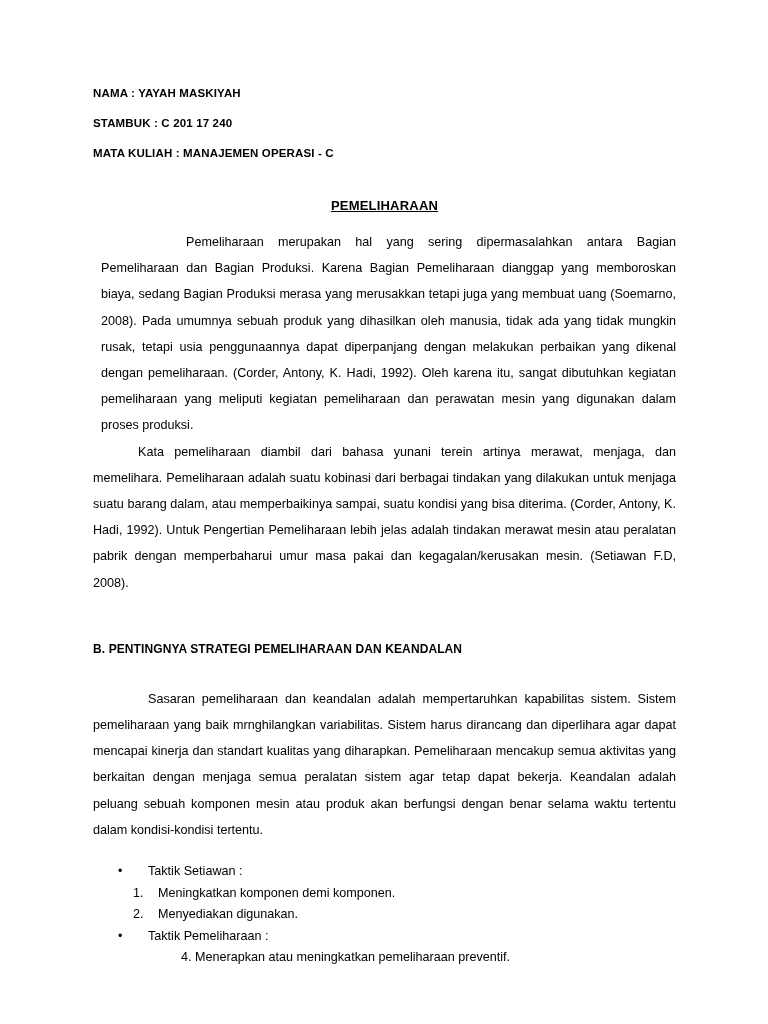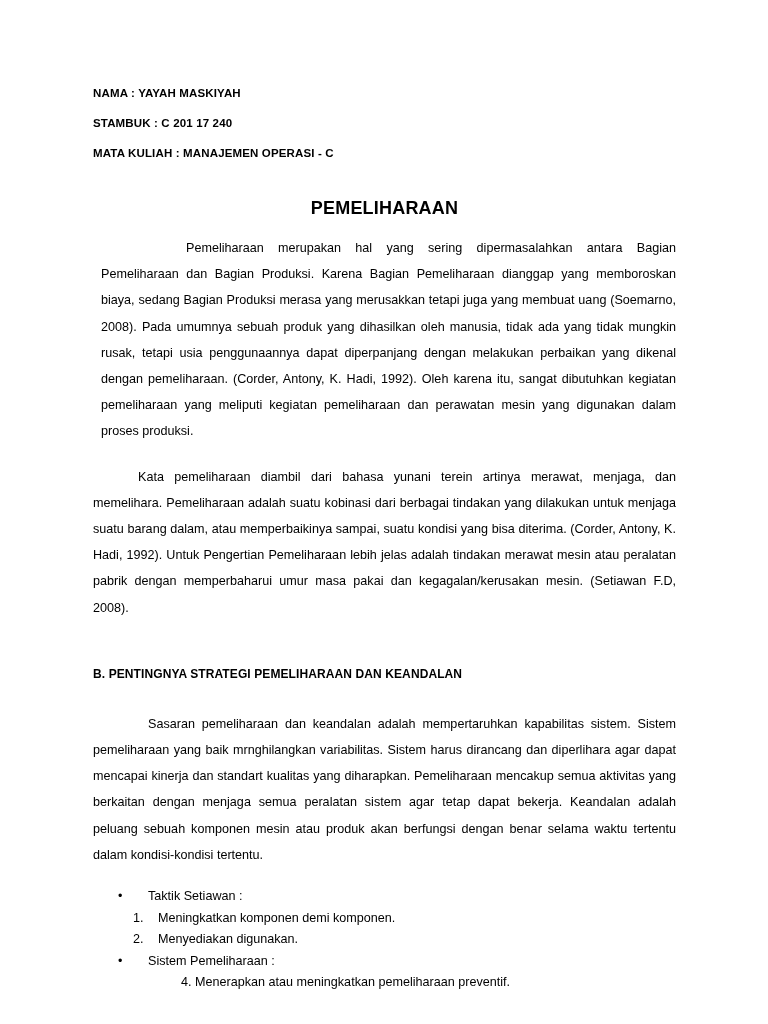--- a/index.html
+++ b/index.html
@@ -33,26 +33,27 @@
     font-size: 11.5px;
     font-weight: bold;
     letter-spacing: 0.15px;
     line-height: 14px;
     margin-bottom: 16px;
     white-space: nowrap;
   }
 
   
   .doc-title {
-    font-size: 18px;
+    font-size: 13px;
     font-weight: bold;
     text-align: center;
     letter-spacing: 0.2px;
     margin-top: 38px;
     margin-bottom: 0;
+    text-decoration: underline;
   }
 
   
   .section-heading {
     font-size: 12px;
     font-weight: bold;
     letter-spacing: 0.1px;
     margin-top: 46px;
     margin-bottom: 0;
   }
@@ -65,21 +66,20 @@
     text-justify: inter-word;
     margin: 0;
     hyphens: none;
   }
   p.body.first-para {
     margin-top: 16px;
     text-indent: 85px;
     margin-left: 8px;
   }
   p.body.second-para {
-    margin-top: 19px;
     text-indent: 45px;
   }
   p.body.sec-b-para {
     margin-top: 30px;
     text-indent: 55px;
   }
 
   
   .list-block {
     margin-top: 18px;
@@ -156,21 +156,21 @@
           <span class="li-text">Meningkatkan komponen demi komponen.</span>
         </div>
 
         <div class="li-row numbered">
           <span class="li-num">2.</span>
           <span class="li-text">Menyediakan digunakan.</span>
         </div>
 
         <div class="li-row">
           <span class="li-bullet">•</span>
-          <span class="li-text">Sistem Pemeliharaan :</span>
+          <span class="li-text">Taktik Pemeliharaan :</span>
         </div>
 
         <div class="li-row plain-num">
           <span class="li-text">4. Menerapkan atau meningkatkan pemeliharaan preventif.</span>
         </div>
 
       </div>
     </div>
 
   </div>

